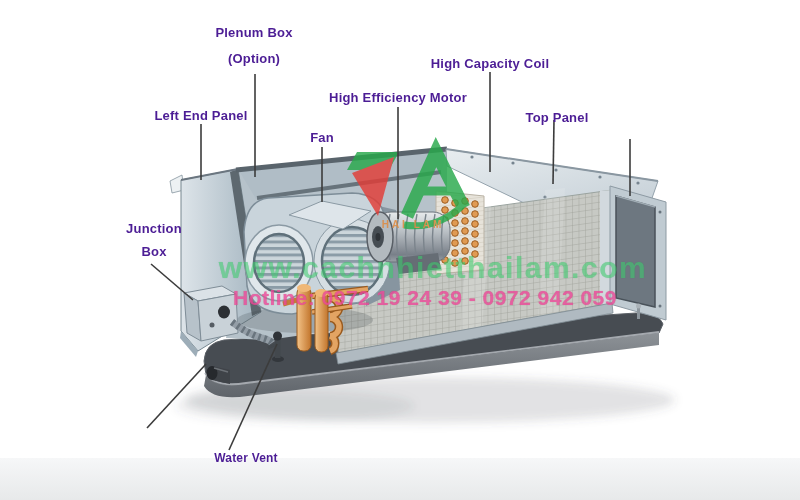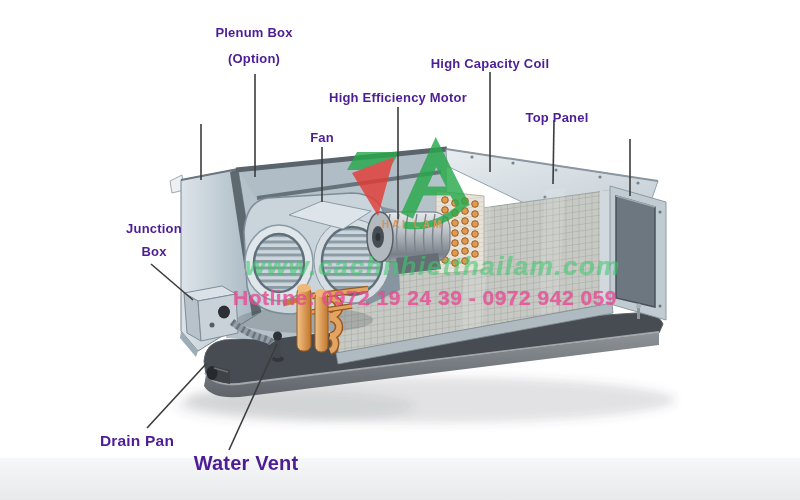--- a/index.html
+++ b/index.html
@@ -5,22 +5,22 @@
   html,body{margin:0;padding:0;background:#fff;}
   .stage{position:relative;width:800px;height:500px;overflow:hidden;background:#fff;
          font-family:"Liberation Sans", sans-serif;}
   .stage svg{position:absolute;left:0;top:0;}
   .lbl{position:absolute;text-align:center;color:#4c1d95;font-weight:600;
        font-size:13px;line-height:1.35;letter-spacing:.2px;}
   .lbl.wrap2{line-height:2.0;}
   .lbl.jwrap{line-height:1.75;}
   .lbl.big{font-weight:700;}
   .wm-url{position:absolute;left:208px;top:251px;width:450px;text-align:center;
-          font-size:26px;font-weight:700;letter-spacing:1.5px;color:#3ecb6e;opacity:.58;
-          text-shadow:0 0 1px rgba(25,140,70,.55);white-space:nowrap;font-style:italic;}
+          font-size:30px;font-weight:700;letter-spacing:1.5px;color:#3ecb6e;opacity:.58;
+          text-shadow:0 0 1px rgba(25,140,70,.55);white-space:nowrap;}
   .wm-hot{position:absolute;left:225px;top:286px;width:400px;text-align:center;
           font-size:21px;font-weight:700;letter-spacing:.5px;color:#ec4899;opacity:.8;
           text-shadow:0 0 1px rgba(160,40,40,.5);white-space:nowrap;}
 </style>
 </head>
 <body>
 
 <div class="stage">
 
 <svg width="800" height="500" viewBox="0 0 800 500">
@@ -239,21 +239,21 @@
     <line x1="151" y1="264" x2="193" y2="300"></line>
     <line x1="147" y1="428" x2="206" y2="364"></line>
     <line x1="229" y1="450" x2="277" y2="344"></line>
   </g>
 </svg>
 
 <div class="wm-url">www.cachnhietthailam.com</div>
 <div class="wm-hot">Hotline: 0972 19 24 39 - 0972 942 059</div>
 
 <div class="lbl wrap2" style="left:208px;top:20px;width:92px;">Plenum Box (Option)</div>
+<div class="lbl" style="left:146px;top:107px;width:110px;">Left End Panel</div>
 <div class="lbl" style="left:302px;top:129px;width:40px;">Fan</div>
 <div class="lbl" style="left:425px;top:55px;width:130px;">High Capacity Coil</div>
 <div class="lbl" style="left:318px;top:89px;width:160px;">High Efficiency Motor</div>
 <div class="lbl" style="left:517px;top:109px;width:80px;">Top Panel</div>
 <div class="lbl jwrap" style="left:122px;top:218px;width:64px;text-align:center;">Junction Box</div>
-<div class="lbl big" style="left:92px;top:431px;width:90px;font-size:15.5px;">Drain Pan</div>
-<div class="lbl big" style="left:191px;top:450px;width:110px;font-size:20px;">Water Vent</div>
+<div class="lbl big" style="left:191px;top:450px;width:110px;font-size:12px;">Water Vent</div>
 
 </div>
 
 </body></html>

